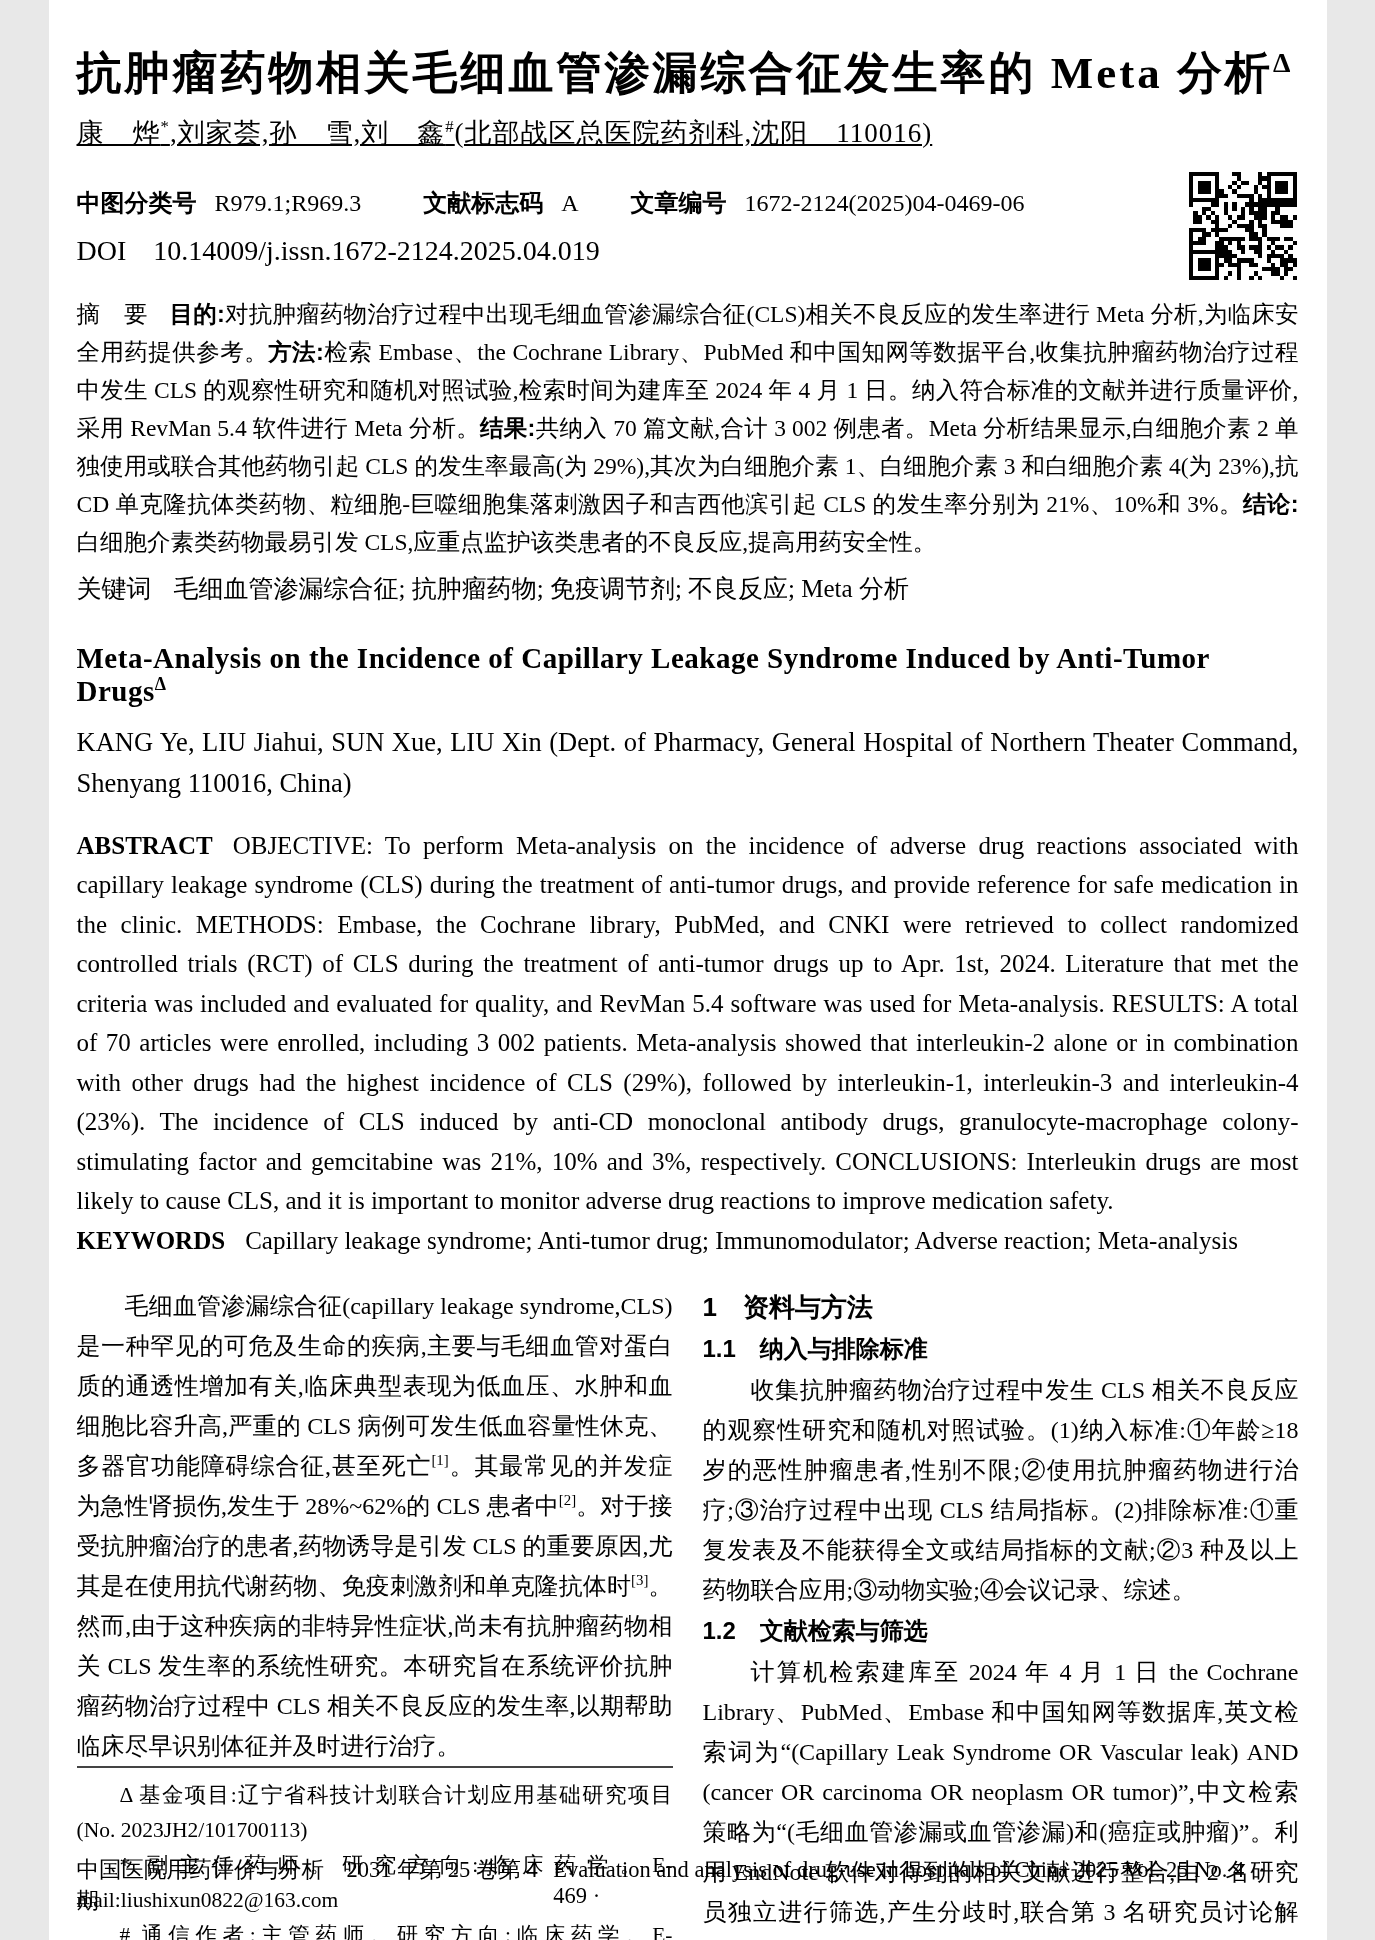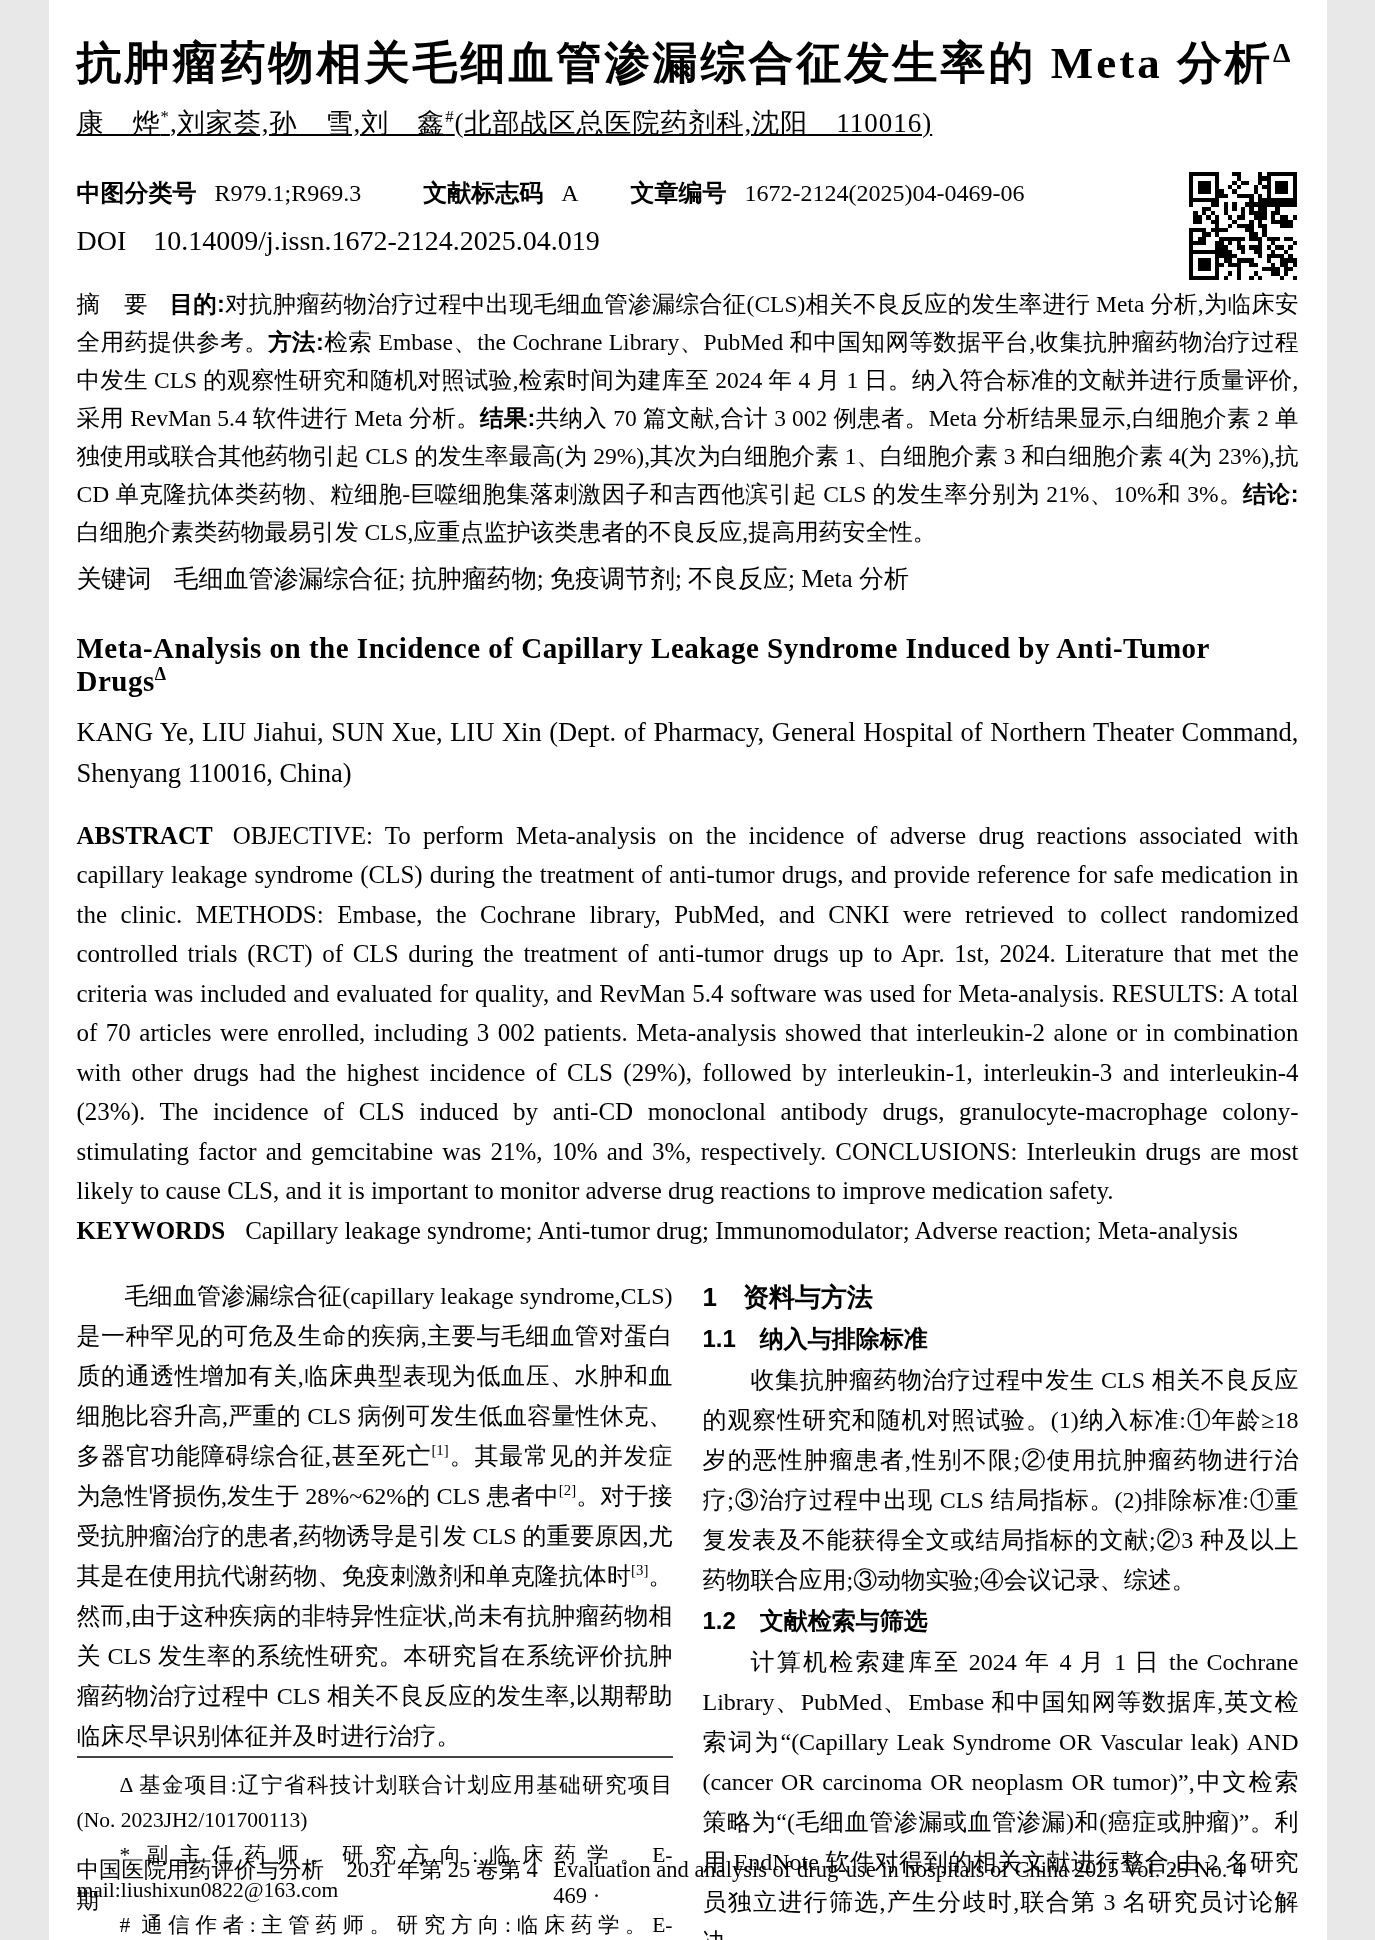--- a/index.html
+++ b/index.html
@@ -4,21 +4,21 @@
 <style>
   * { margin:0; padding:0; box-sizing:border-box; }
   html,body { background:#e8e8e8; }
   .page {
     position:relative;
     width:1278px; height:1940px;
     margin:0 auto;
     background:#ffffff;
     color:#000;
     font-family:"Liberation Serif","DejaVu Serif",serif;
-    padding:28px 28px 0 28px;
+    padding:38px 28px 0 28px;
     overflow:hidden;
   }
   sup { font-size:0.62em; vertical-align:super; line-height:0; }
 
   
   .title-cn {
     font-family:"Liberation Serif","DejaVu Serif",serif;
     font-weight:bold;
     font-size:45px;
     letter-spacing:3px;

